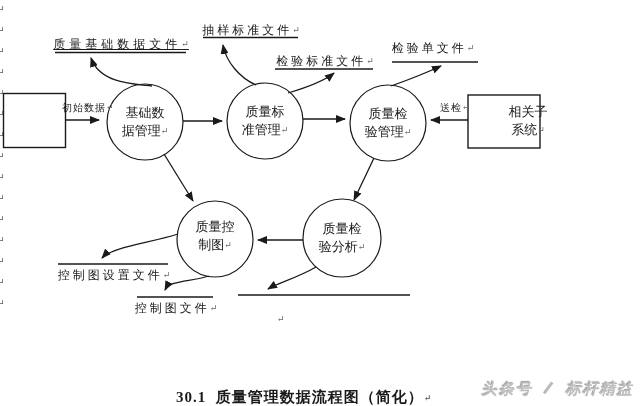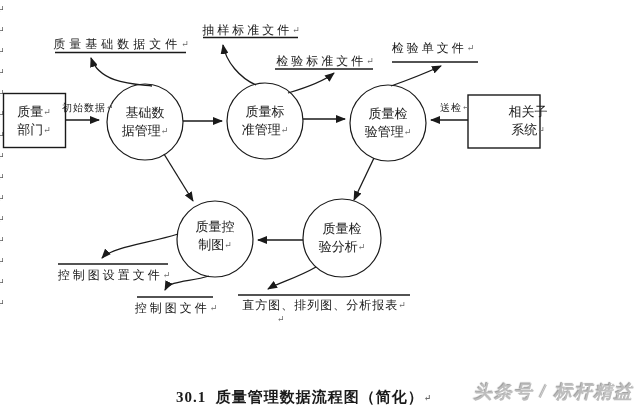--- a/index.html
+++ b/index.html
@@ -6,29 +6,29 @@
   .page{
     position:relative;width:640px;height:406px;background:#ffffff;overflow:hidden;
     font-family:"Liberation Serif","DejaVu Serif",serif;color:#1a1a1a;
   }
   .page svg{position:absolute;left:0;top:0;}
   .lbl{position:absolute;white-space:nowrap;}
   .ctr{transform:translate(-50%,-50%);text-align:center;}
   .ctrx{transform:translateX(-50%);text-align:right;}
   .node{font-size:13px;line-height:18px;}
   .store{font-size:12px;}
-  .sp4{letter-spacing:4px;}
+  .sp4{letter-spacing:4px;text-decoration:underline;}
   .sp3{letter-spacing:3px;}
   .sp1{letter-spacing:1px;}
   .small{font-size:10px;letter-spacing:1px;}
   .eol{font-size:9px;color:#6b6b6b;letter-spacing:0;vertical-align:1px;}
   .caption{font-size:15px;font-weight:bold;white-space:pre;letter-spacing:1px;}
   .watermark{
-    font-size:18px;font-weight:bold;font-style:italic;letter-spacing:2px;
-    color:#bdbdbd;text-shadow:1px 1px 0 #ffffff,-1px -1px 1px #9a9a9a;
+    font-size:15px;font-weight:bold;font-style:italic;letter-spacing:2px;
+    color:#bdbdbd;text-shadow:1px 1px 0 #ffffff,-1px -1px 1px #9a9a9a;font-family:Liberation Mono, monospace;
   }
   .mmark{position:absolute;left:-3px;font-size:9px;color:#5a5a5a;}
 </style>
 </head>
 <body>
 
 <div class="page">
 
   <svg width="640" height="406" viewBox="0 0 640 406">
     <defs>
@@ -83,24 +83,20 @@
       <span class="mmark" style="top: 151px;">↵</span>
       <span class="mmark" style="top: 172px;">↵</span>
       <span class="mmark" style="top: 193px;">↵</span>
       <span class="mmark" style="top: 214px;">↵</span>
       <span class="mmark" style="top: 235px;">↵</span>
       <span class="mmark" style="top: 256px;">↵</span>
       <span class="mmark" style="top: 277px;">↵</span>
       <span class="mmark" style="top: 298px;">↵</span>
     </div>
 
-  <div class="lbl ctr node" style="left:34px;top:121px;">
-    <div><span>质量</span><span class="eol">↵</span></div>
-    <div><span>部门</span><span class="eol">↵</span></div>
-  </div>
   <div class="lbl ctr node" style="left:504px;top:121px;margin-left:24px;">
     <div><span>相关子</span></div>
     <div><span>系统</span><span class="eol">↵</span></div>
   </div>
 
   <div class="lbl ctr node" style="left:145px;top:122px;">
     <div><span>基础数</span></div>
     <div><span>据管理</span><span class="eol">↵</span></div>
   </div>
   <div class="lbl ctr node" style="left:265px;top:121px;">
@@ -131,23 +127,20 @@
   </div>
   <div class="lbl ctrx store sp3" style="left:433px;top:40px;">
     <span>检验单文件</span><span class="eol">↵</span>
   </div>
   <div class="lbl ctrx store sp3" style="left:114px;top:267px;">
     <span>控制图设置文件</span><span class="eol">↵</span>
   </div>
   <div class="lbl ctrx store sp3" style="left:176px;top:300px;">
     <span>控制图文件</span><span class="eol">↵</span>
   </div>
-  <div class="lbl ctrx store sp1" style="left:324px;top:297px;">
-    <span>直方图、排列图、分析报表</span><span class="eol">↵</span>
-  </div>
 
   <div class="lbl small" style="left:62px;top:101px;">
     <span>初始数据</span><span class="eol">↵</span>
   </div>
   <div class="lbl small" style="left:440px;top:101px;">
     <span>送检</span><span class="eol">↵</span>
   </div>
 
   <div class="lbl eol" style="left:277px;top:314px;">↵</div>
 

